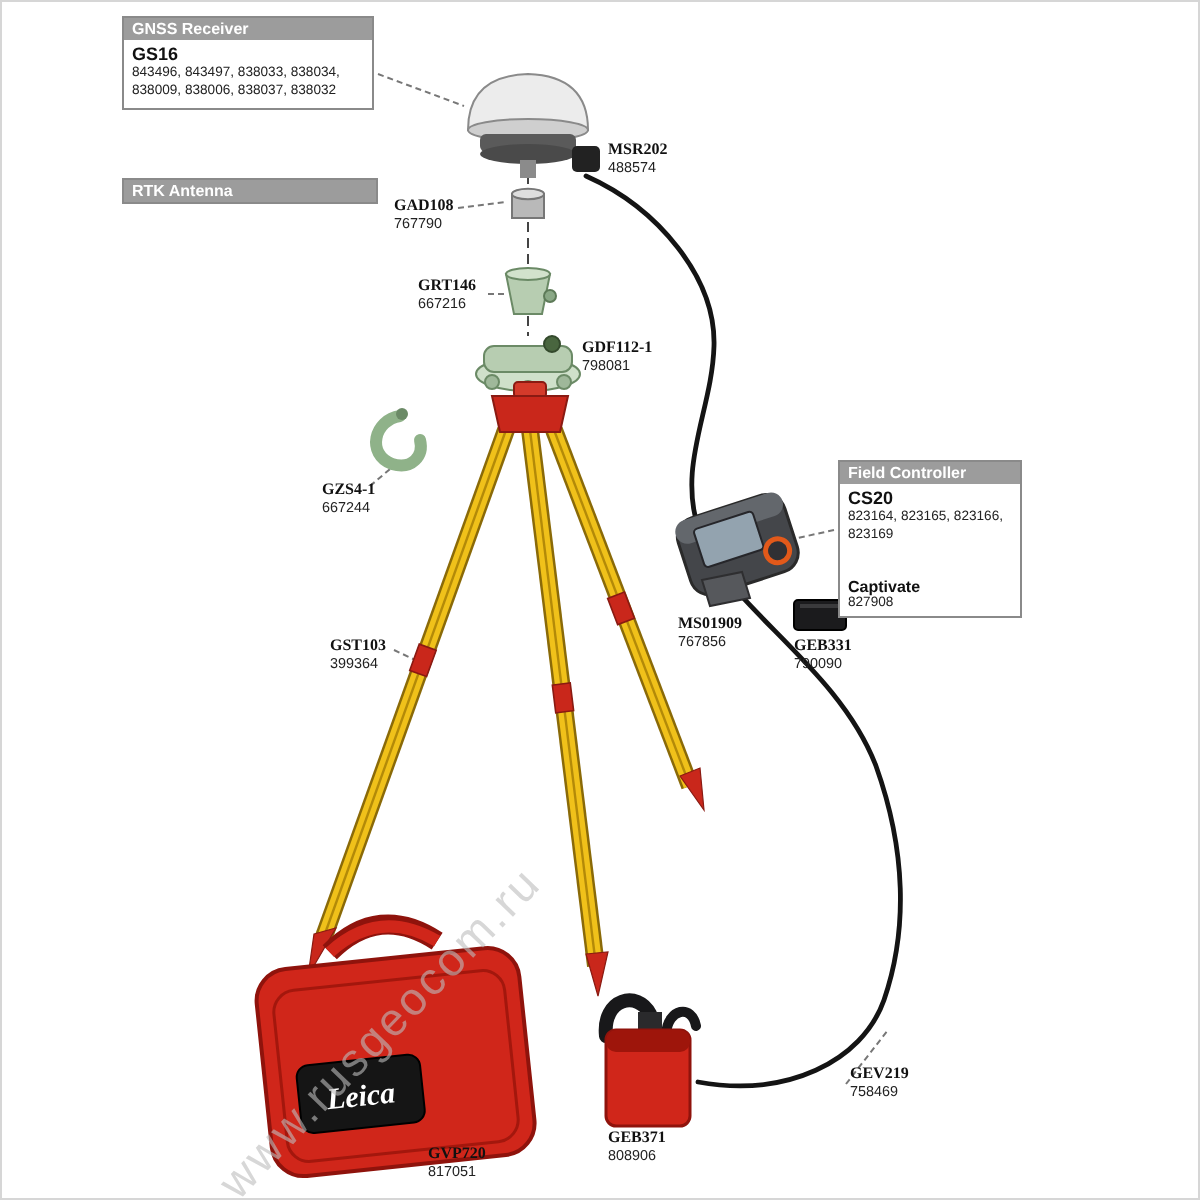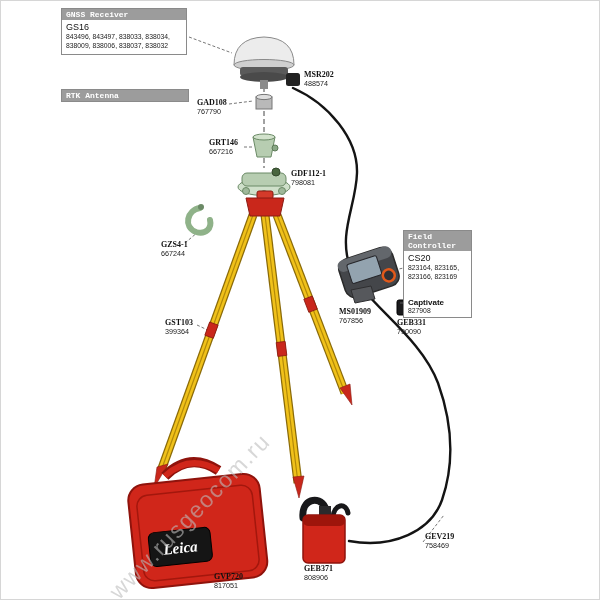--- a/index.html
+++ b/index.html
@@ -2,23 +2,23 @@
 <html><head>
 <meta charset="utf-8">
 <style>
   * { margin:0; padding:0; box-sizing:border-box; }
   body { font-family:"Liberation Sans", sans-serif; background:#fff; }
   .stage { position:relative; width:600px; height:600px; background:#fff;
            border:1px solid #d6d6d6; overflow:hidden; }
   .stage svg { position:absolute; left:0; top:0; z-index:1; }
 
   .info-box { position:absolute; border:1px solid #8a8a8a; background:#fff; z-index:3; }
-  .ib-hdr   { background:#9c9c9c; color:#fff; font-weight:bold; font-size:8px; padding:1px 4px;font-family:Liberation Mono, monospace; }
+  .ib-hdr   { background:#9c9c9c; color:#fff; font-weight:bold; font-size:8px; padding:1px 4px; }
   .ib-body  { padding:2px 4px 3px; }
-  .ib-model { font-weight:normal; font-size:9px; line-height:1.25; color:#111; }
+  .ib-model { font-weight:bold; font-size:9px; line-height:1.25; color:#111; }
   .ib-parts { font-size:6.8px; line-height:1.3; color:#222; }
   .ib-sw    { font-weight:bold; font-size:8px; margin-top:16px; color:#111; }
   .ib-swpart{ font-size:6.8px; color:#222; }
 
   .part-label { position:absolute; z-index:3; line-height:1.2; white-space:nowrap; }
   .pl-name { font-weight:bold; font-size:8px; color:#111;font-family:Liberation Serif, serif; }
   .pl-part { font-size:7.2px; color:#222; }
 
   .watermark { position:absolute; left:103px; top:585px; z-index:4;
                transform:rotate(-46deg); transform-origin:0 0;
@@ -156,21 +156,21 @@
     <div class="ib-body">
       <div class="ib-model">GS16</div>
       <div class="ib-parts">843496, 843497, 838033, 838034, 838009, 838006, 838037, 838032</div>
     </div>
   </div>
 
   <div class="info-box" style="left:60px;top:88px;width:128px">
     <div class="ib-hdr">RTK Antenna</div>
   </div>
 
-  <div class="info-box" style="left:402px;top:229px;width:69px">
+  <div class="info-box" style="left:418px;top:229px;width:92px">
     <div class="ib-hdr">Field Controller</div>
     <div class="ib-body">
       <div class="ib-model">CS20</div>
       <div class="ib-parts">823164, 823165, 823166, 823169</div>
       <div class="ib-sw">Captivate</div>
       <div class="ib-swpart">827908</div>
     </div>
   </div>
 
   <div class="part-label" style="left:196px;top:97px">

